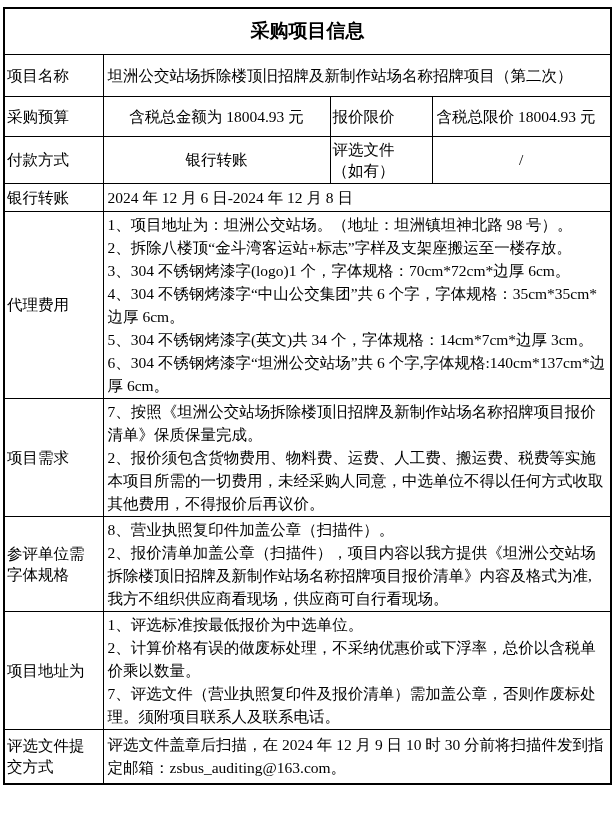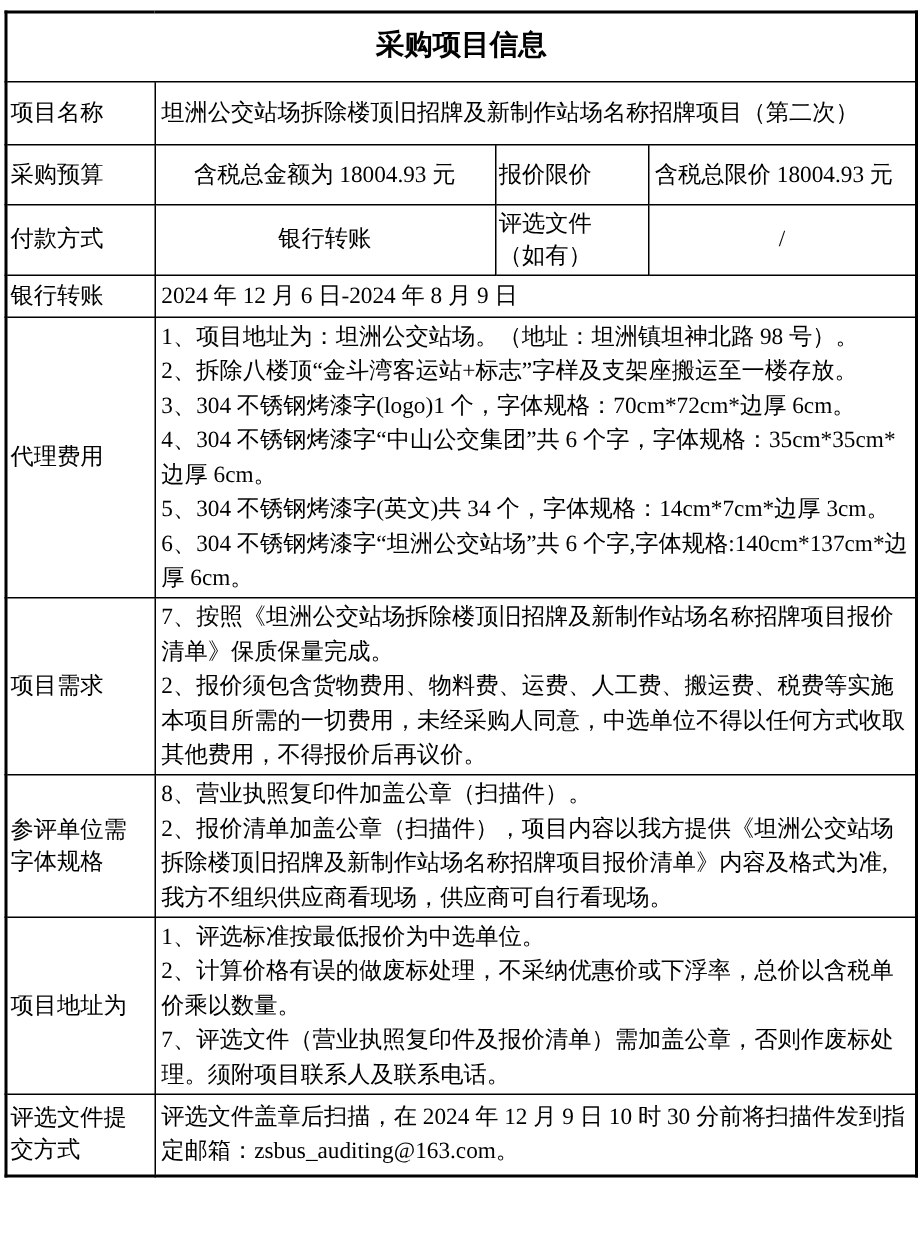--- a/index.html
+++ b/index.html
@@ -72,21 +72,21 @@
   <tr style="height:47px">
     <td class="lbl">付款方式</td>
     <td class="val-c">银行转账</td>
     <td class="lbl">评选文件
 （如有）</td>
     <td class="val-c">/</td>
   </tr>
 
   <tr style="height:28px">
     <td class="lbl">银行转账</td>
-    <td colspan="3" class="val-l">2024 年 12 月 6 日-2024 年 8 月 9 日</td>
+    <td colspan="3" class="val-l">2024 年 12 月 6 日-2024 年 12 月 8 日</td>
   </tr>
 
   <tr style="height:185px">
     <td class="lbl">代理费用</td>
     <td colspan="3" class="val-l">1、项目地址为：坦洲公交站场。（地址：坦洲镇坦神北路 98 号）。
 2、拆除八楼顶“金斗湾客运站+标志”字样及支架座搬运至一楼存放。
 3、304 不锈钢烤漆字(logo)1 个，字体规格：70cm*72cm*边厚 6cm。
 4、304 不锈钢烤漆字“中山公交集团”共 6 个字，字体规格：35cm*35cm*边厚 6cm。
 5、304 不锈钢烤漆字(英文)共 34 个，字体规格：14cm*7cm*边厚 3cm。
 6、304 不锈钢烤漆字“坦洲公交站场”共 6 个字,字体规格:140cm*137cm*边厚 6cm。</td>

